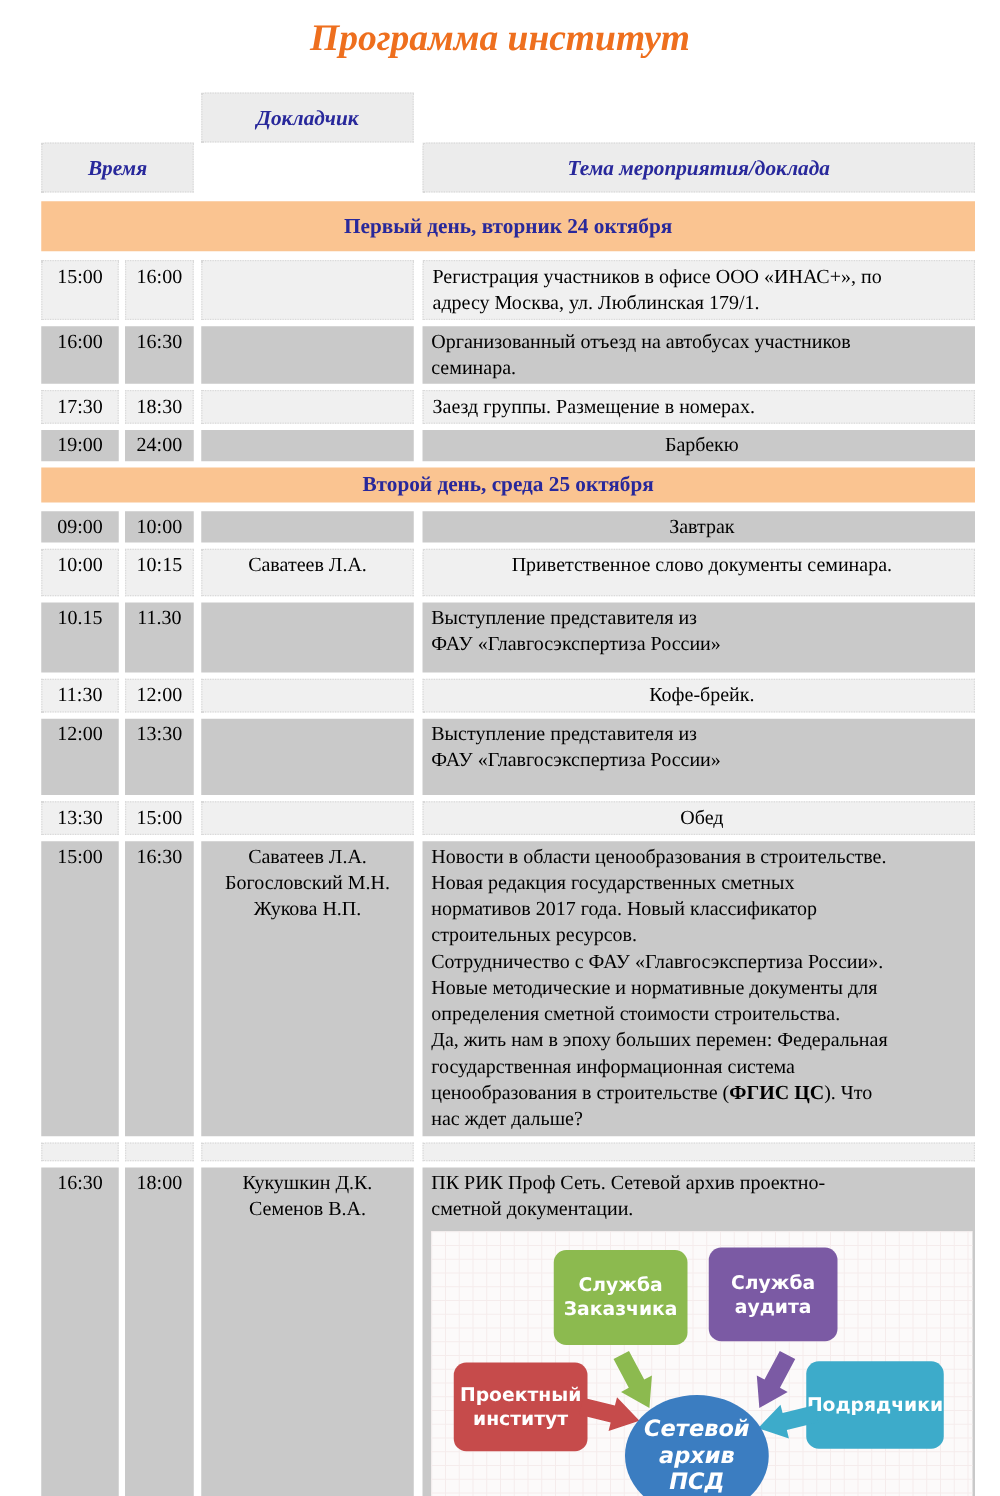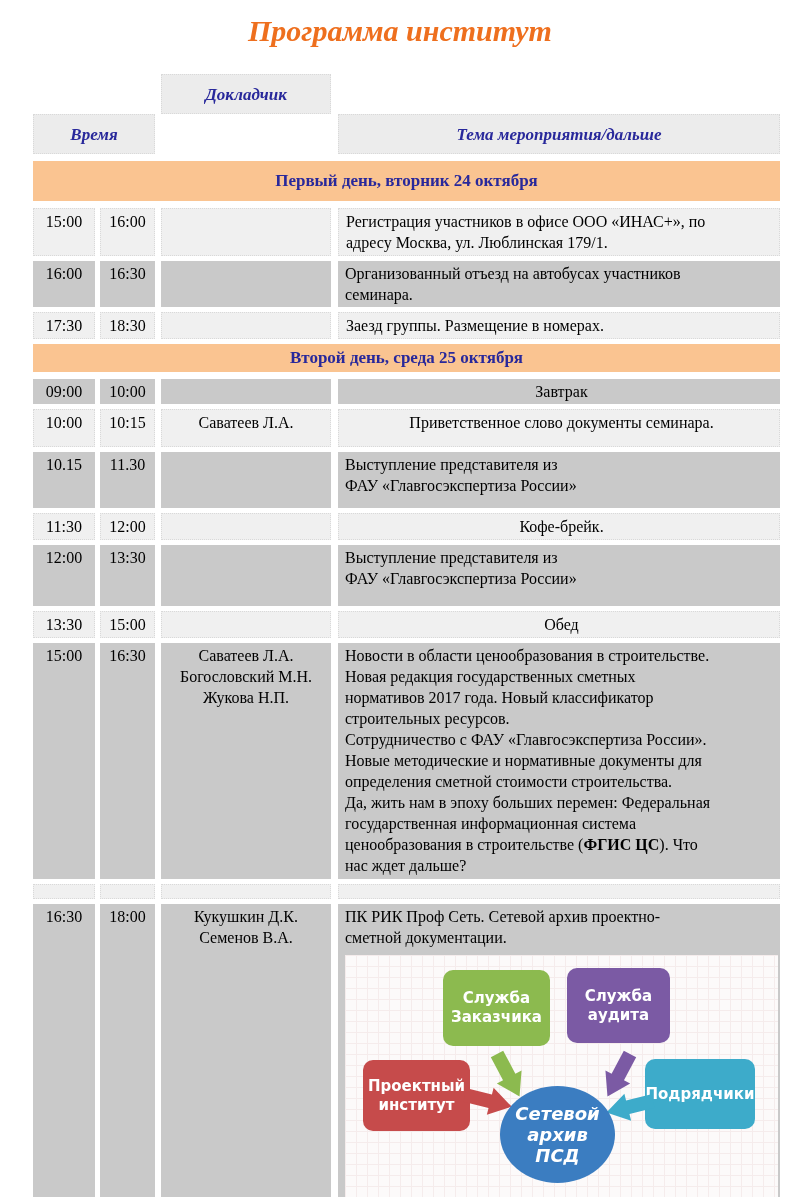--- a/index.html
+++ b/index.html
@@ -75,21 +75,21 @@
 </head>
 <body>
 
 <div class="page">
   <h1 class="title">Программа институт</h1>
 
   <div class="table">
     <div class="row header-row">
       <div class="cell head h-speaker">Докладчик</div>
       <div class="cell head h-time">Время</div>
-      <div class="cell head h-topic">Тема мероприятия/дальше</div>
+      <div class="cell head h-topic">Тема мероприятия/доклада</div>
     </div>
     <div id="rows-mount">
         <div class="row band-row">
           <div class="band first">Первый день, вторник 24 октября</div>
         </div>
         <div class="row">
           <div class="cell c1 t-cell light" style="min-height: 44px;">15:00</div>
           <div class="cell c2 t-cell light" style="min-height: 44px;">16:00</div>
           <div class="cell c3 sp-cell light" style="min-height: 44px;"></div>
           <div class="cell c4 topic-cell light" style="min-height: 44px;"><span>Регистрация участников в офисе ООО «ИНАС+», по
@@ -100,20 +100,26 @@
           <div class="cell c2 t-cell dark" style="min-height: 42px;">16:30</div>
           <div class="cell c3 sp-cell dark" style="min-height: 42px;"></div>
           <div class="cell c4 topic-cell dark" style="min-height: 42px;"><span>Организованный отъезд на автобусах участников
 семинара.</span></div>
         </div>
         <div class="row">
           <div class="cell c1 t-cell light" style="min-height: 22px;">17:30</div>
           <div class="cell c2 t-cell light" style="min-height: 22px;">18:30</div>
           <div class="cell c3 sp-cell light" style="min-height: 22px;"></div>
           <div class="cell c4 topic-cell light" style="min-height: 22px;"><span>Заезд группы. Размещение в номерах.</span></div>
+        </div>
+        <div class="row">
+          <div class="cell c1 t-cell dark" style="min-height: 22px;">19:00</div>
+          <div class="cell c2 t-cell dark" style="min-height: 22px;">24:00</div>
+          <div class="cell c3 sp-cell dark" style="min-height: 22px;"></div>
+          <div class="cell c4 topic-cell dark topic-center" style="min-height: 22px;"><span>Барбекю</span></div>
         </div>
         <div class="row band-row">
           <div class="band">Второй день, среда 25 октября</div>
         </div>
         <div class="row">
           <div class="cell c1 t-cell dark" style="min-height: 20px;">09:00</div>
           <div class="cell c2 t-cell dark" style="min-height: 20px;">10:00</div>
           <div class="cell c3 sp-cell dark" style="min-height: 20px;"></div>
           <div class="cell c4 topic-cell dark topic-center" style="min-height: 20px;"><span>Завтрак</span></div>
         </div>

